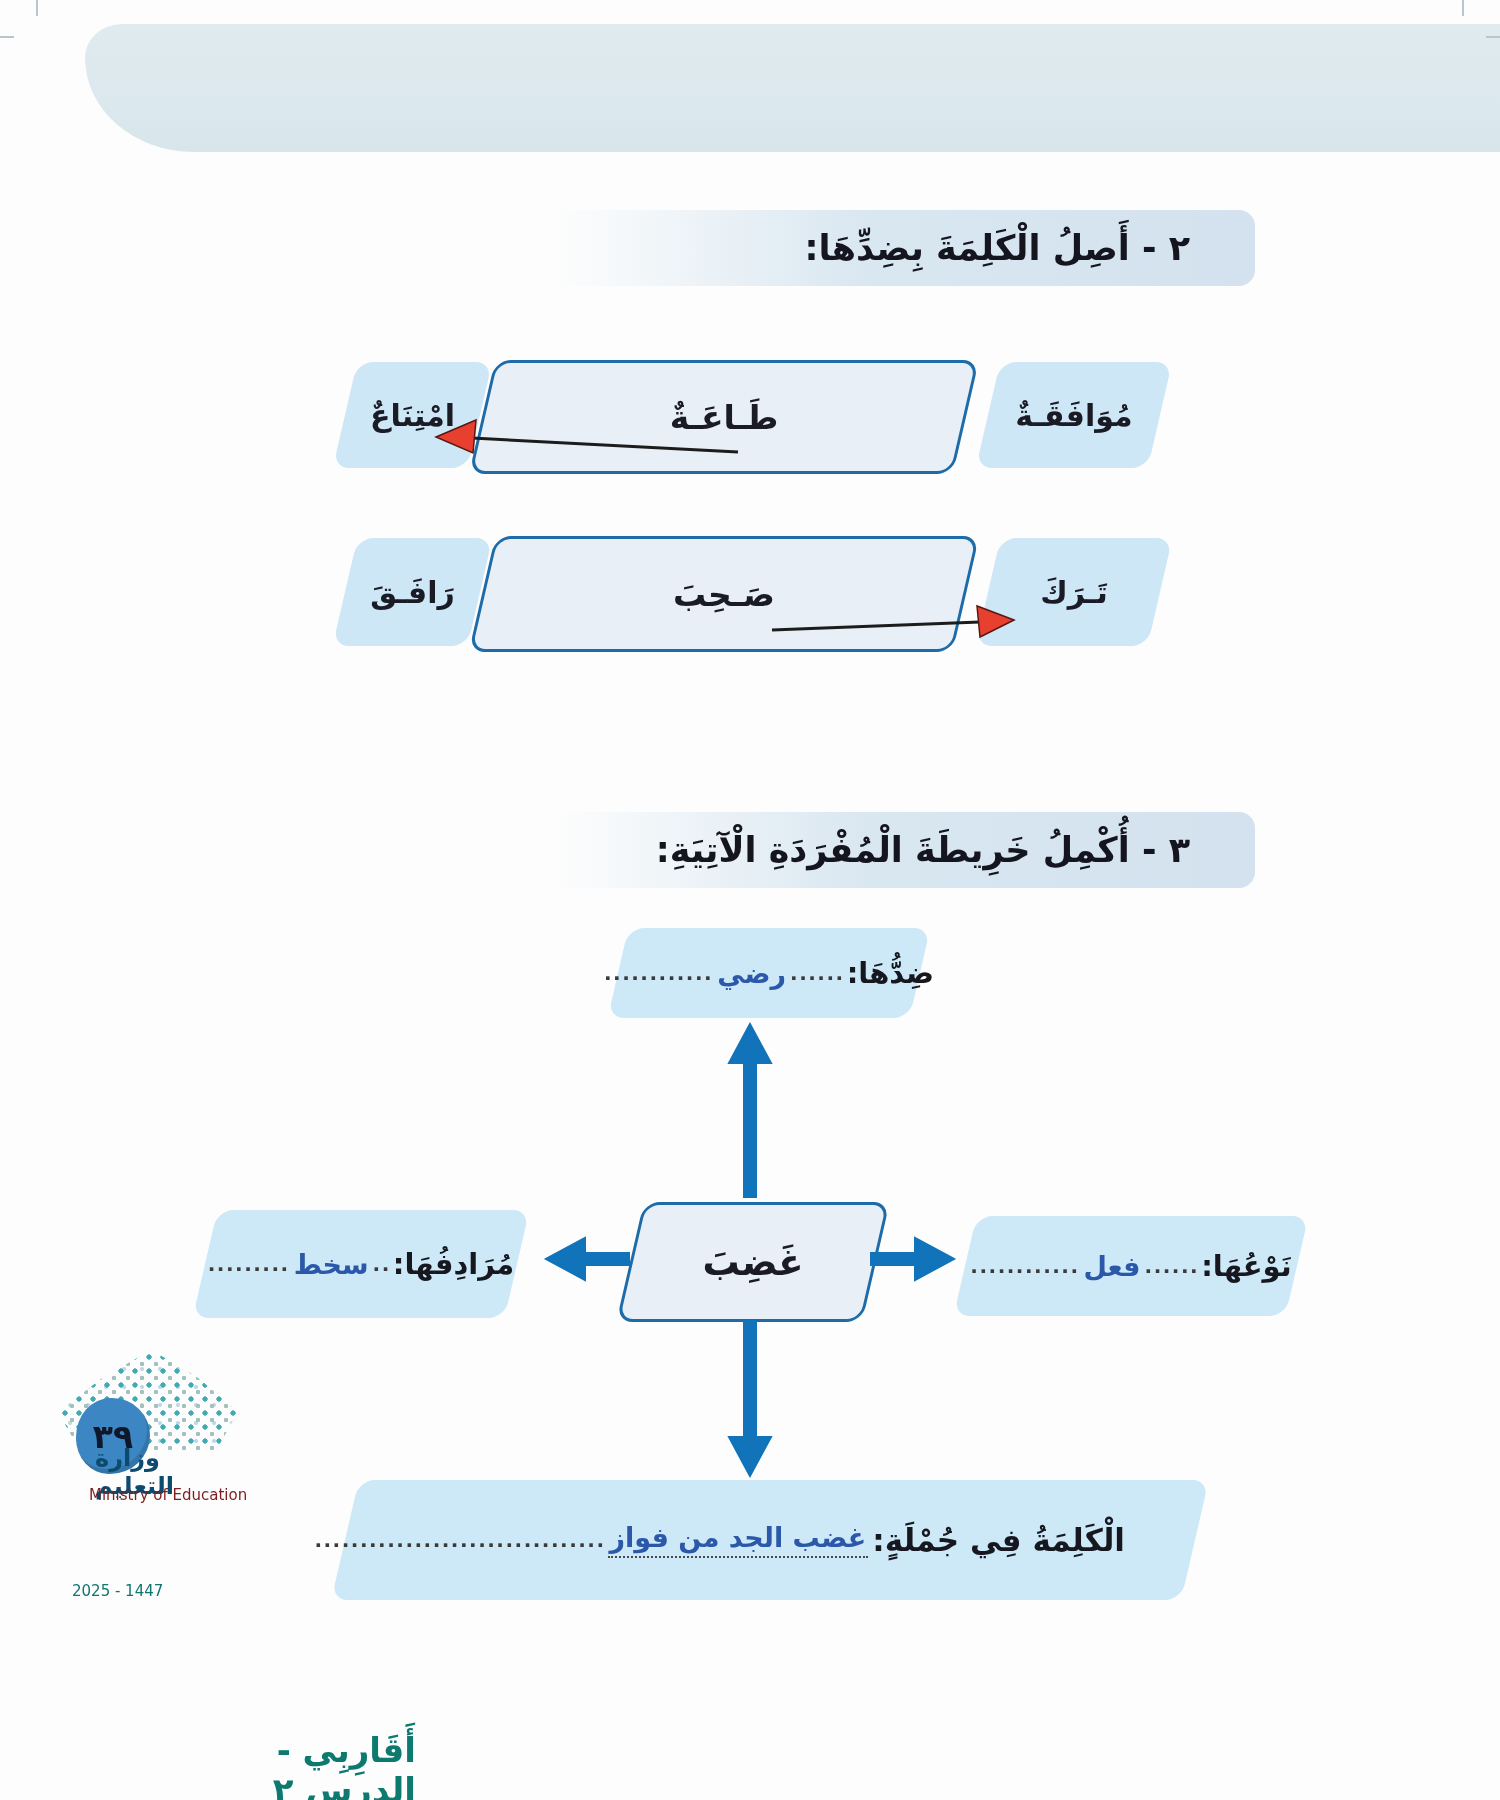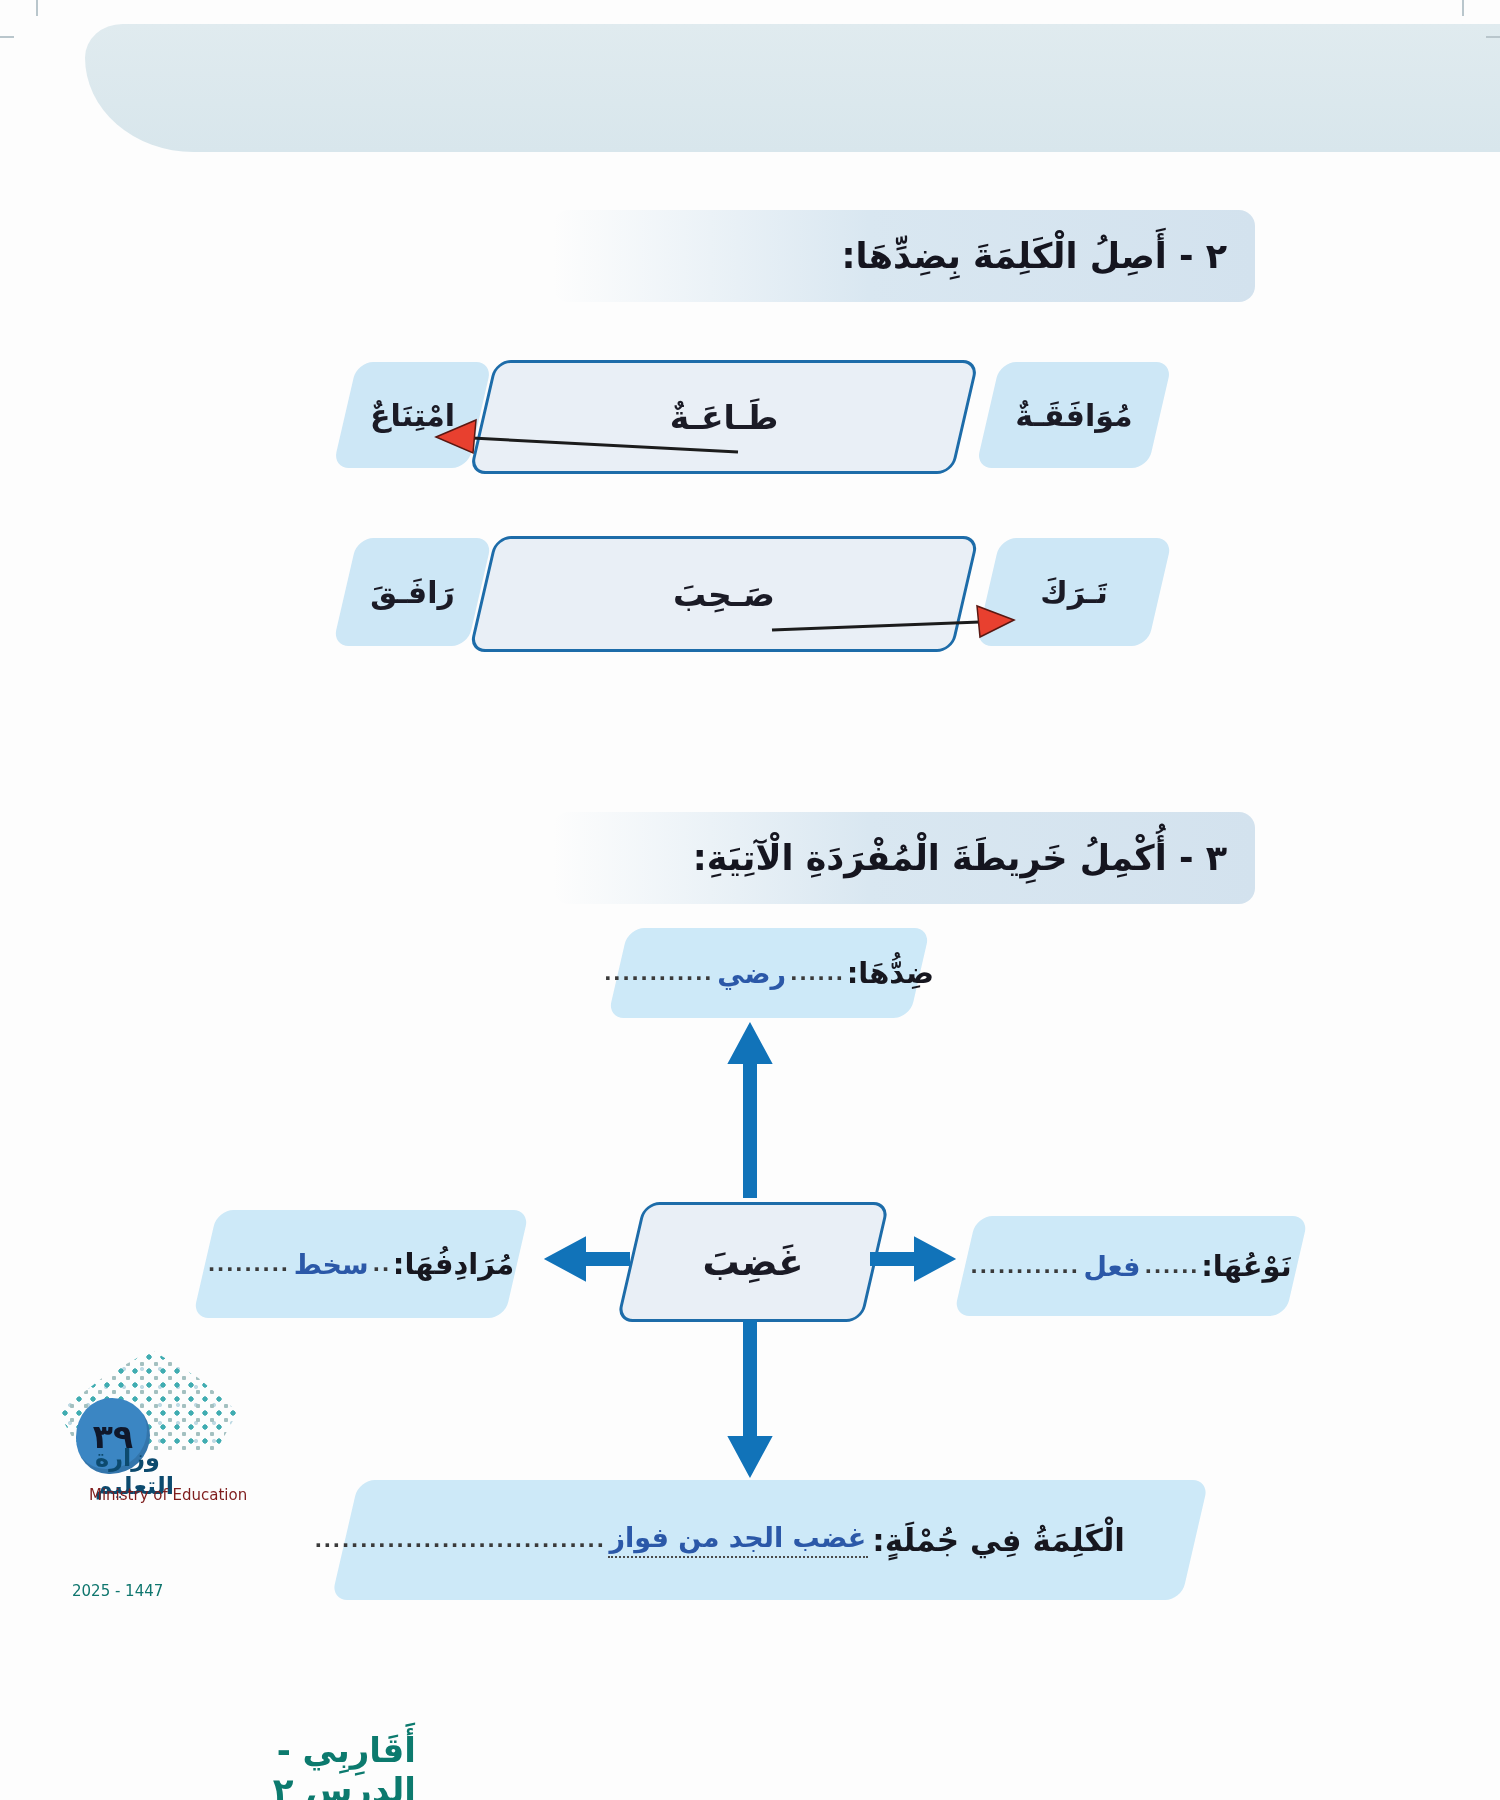--- a/index.html
+++ b/index.html
@@ -4,23 +4,23 @@
 <style>
   html,body{margin:0;padding:0;background:#ffffff;}
   .page{position:relative;width:1500px;height:1800px;background:#fdfdfd;overflow:hidden;
         font-family:"DejaVu Sans",sans-serif;}
   
   .top-band{position:absolute;left:85px;top:24px;width:1415px;height:128px;
             background:linear-gradient(180deg,#e0ebef 0%,#d8e6ec 100%);
             border-radius:38px 0 0 110px / 34px 0 0 96px;}
   .tick{position:absolute;background:#b9c6cc;}
   
-  .exband{position:absolute;left:553px;width:702px;height:92px;border-radius:16px;
+  .exband{position:absolute;left:553px;width:702px;height:76px;border-radius:16px;
           background:linear-gradient(to left,#d3e2ee 0%,#d9e7f1 55%,rgba(217,231,241,0) 100%);
-          direction:rtl;display:flex;align-items:center;padding-right:28px;box-sizing:border-box;
+          direction:rtl;display:flex;align-items:center;padding-right:65px;box-sizing:border-box;
           font-weight:bold;font-size:35px;color:#15151f;letter-spacing:0;}
   
   .para{position:absolute;transform:skewX(-13deg);border-radius:16px;background:#cde7f6;}
   .para.boxed{background:#e9eff6;border:3px solid #1d6ca9;}
   .para-in{width:100%;height:100%;transform:skewX(13deg);display:flex;align-items:center;
            justify-content:center;direction:rtl;}
   .w{font-weight:bold;color:#1b1b26;font-size:30px;}
   .w-big{font-size:33px;}
   
   .map-tile{background:#cde9f8;}

